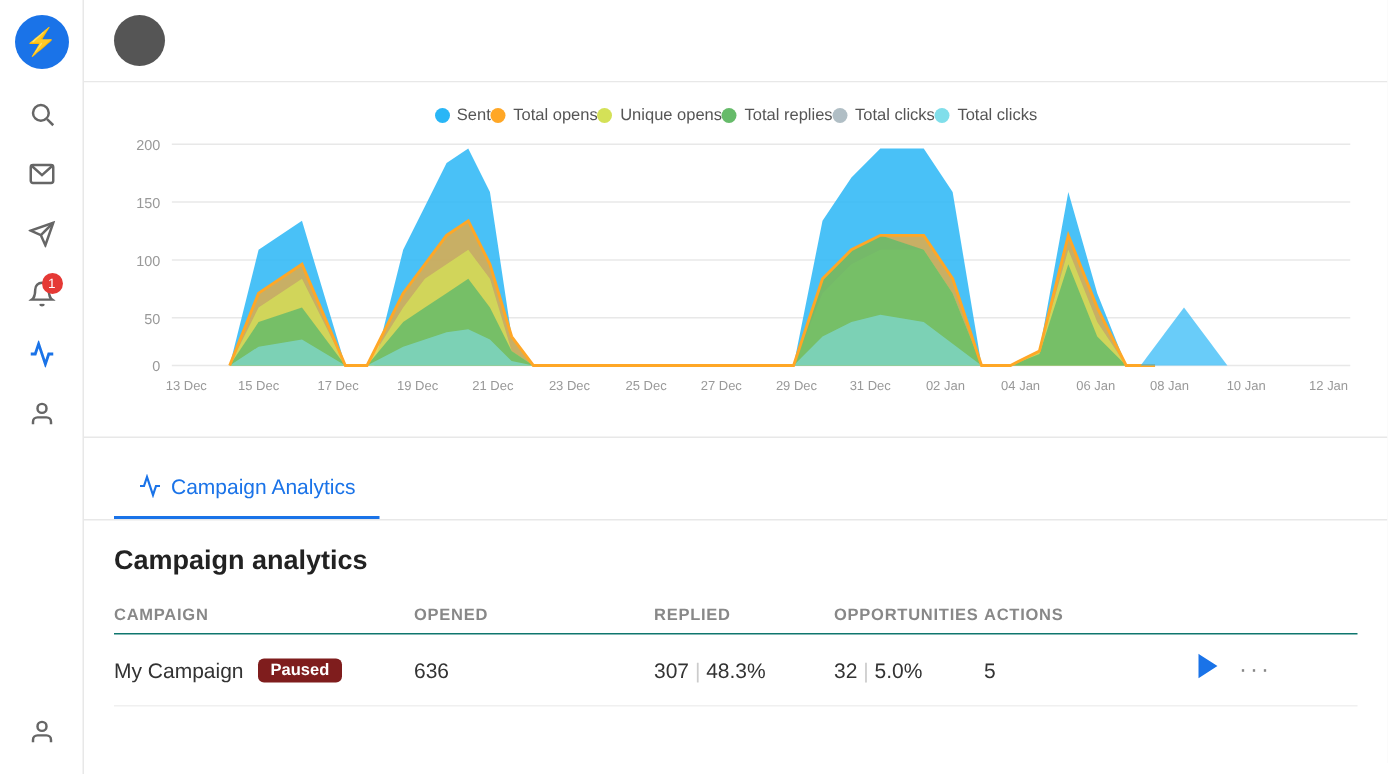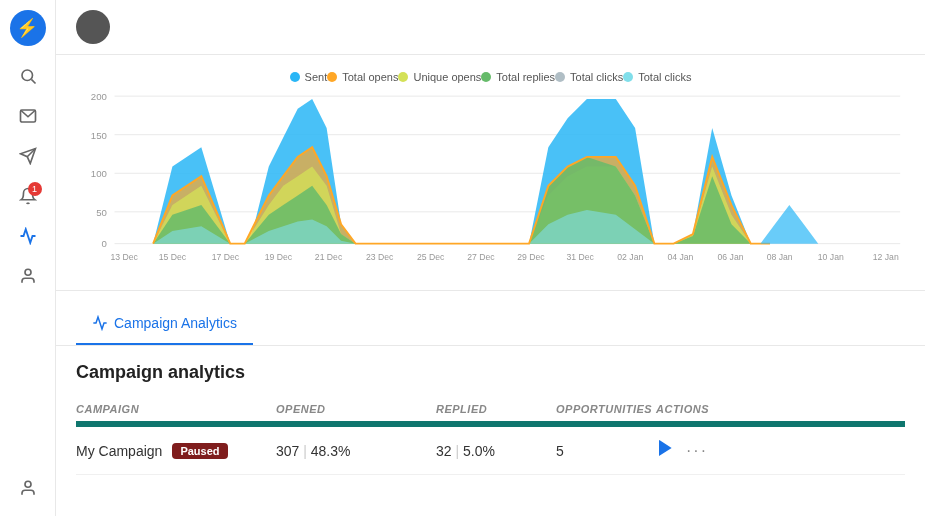--- a/index.html
+++ b/index.html
@@ -128,22 +128,21 @@
       color: #222;
       margin-bottom: 14px;
     }
     .table-wrap {
       width: 100%;
     }
     .table-header {
       display: grid;
       grid-template-columns: 200px 160px 120px 100px 140px 100px;
       padding: 6px 0;
-      border-bottom: 6px solid #0f766e;
-      font-style: italic;
+      border-bottom: 1px solid #0f766e;
     }
     .table-header-cell {
       font-size: 11px;
       font-weight: 600;
       color: #888;
       letter-spacing: 0.5px;
       text-transform: uppercase;
     }
     .table-row {
       display: grid;
@@ -373,20 +372,21 @@
         <div class="table-header-cell">REPLIED</div>
         <div class="table-header-cell">OPPORTUNITIES</div>
         <div class="table-header-cell">ACTIONS</div>
       </div>
 
       <div class="table-row">
         <div class="table-cell campaign-name-cell">
           <span>My Campaign</span>
           <span class="paused-badge">Paused</span>
         </div>
+        <div class="table-cell">636</div>
         <div class="table-cell">
           <span>307</span>
           <span style="color:#ccc;"> | </span>
           <span>48.3%</span>
         </div>
         <div class="table-cell">
           <span>32</span>
           <span style="color:#ccc;"> | </span>
           <span>5.0%</span>
         </div>

